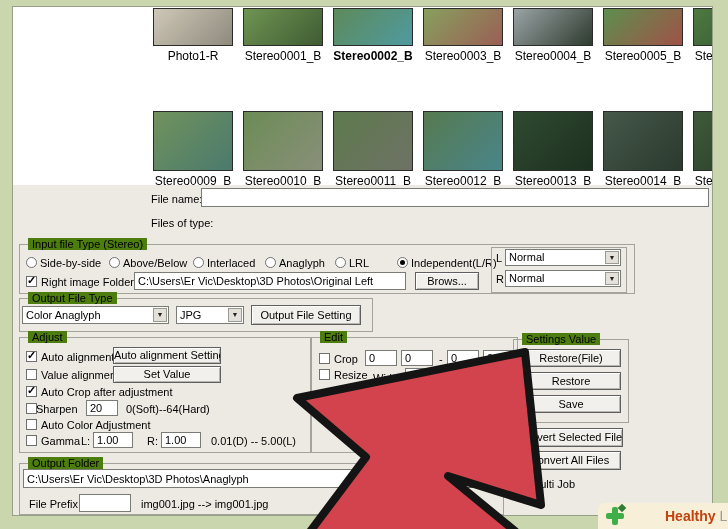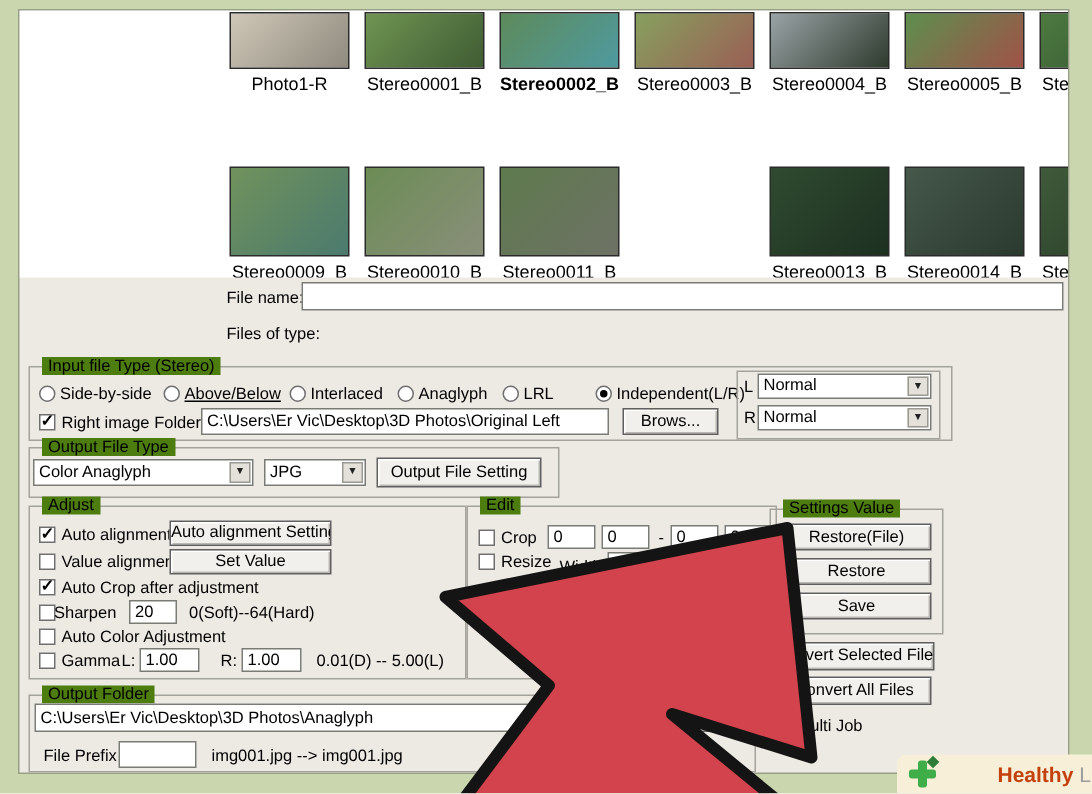--- a/index.html
+++ b/index.html
@@ -81,20 +81,24 @@
           <div class="tlabel">Stereo0009_B</div>
         </div>
         <div class="thumb" style="left: 230px; top: 104px;">
           <div class="pic" style="height: 60px; background: linear-gradient(135deg, rgb(107, 140, 85), rgb(138, 143, 122));"></div>
           <div class="tlabel">Stereo0010_B</div>
         </div>
         <div class="thumb" style="left: 320px; top: 104px;">
           <div class="pic" style="height: 60px; background: linear-gradient(135deg, rgb(93, 122, 77), rgb(110, 114, 101));"></div>
           <div class="tlabel">Stereo0011_B</div>
         </div>
+        <div class="thumb" style="left: 410px; top: 104px;">
+          <div class="pic" style="height: 60px; background: linear-gradient(135deg, rgb(86, 122, 79), rgb(73, 133, 138));"></div>
+          <div class="tlabel">Stereo0012_B</div>
+        </div>
         <div class="thumb" style="left: 500px; top: 104px;">
           <div class="pic" style="height: 60px; background: linear-gradient(135deg, rgb(47, 74, 48), rgb(29, 48, 32));"></div>
           <div class="tlabel">Stereo0013_B</div>
         </div>
         <div class="thumb" style="left: 590px; top: 104px;">
           <div class="pic" style="height: 60px; background: linear-gradient(135deg, rgb(69, 88, 74), rgb(42, 58, 46));"></div>
           <div class="tlabel">Stereo0014_B</div>
         </div>
         <div class="thumb" style="left: 680px; top: 104px;">
           <div class="pic" style="height: 60px; background: linear-gradient(135deg, rgb(63, 90, 58), rgb(38, 58, 38));"></div>
@@ -107,21 +111,21 @@
 
     <div class="lbl" style="left:138px;top:210px;">Files of type:</div>
 
     <div class="group" style="left:6px;top:237px;width:616px;height:50px;">
       <span class="gtitle">Input file Type (Stereo)</span>
     </div>
     <div id="radioRow">
         <span class="radio" style="left: 13px; top: 250px;"></span>
         <div class="lbl" style="left: 27px; top: 250px;">Side-by-side</div>
         <span class="radio" style="left: 96px; top: 250px;"></span>
-        <div class="lbl" style="left: 110px; top: 250px; text-decoration: underline;">Above/Below</div>
+        <div class="lbl" style="left: 110px; top: 250px;">Above/Below</div>
         <span class="radio" style="left: 180px; top: 250px;"></span>
         <div class="lbl" style="left: 194px; top: 250px;">Interlaced</div>
         <span class="radio" style="left: 252px; top: 250px;"></span>
         <div class="lbl" style="left: 266px; top: 250px;">Anaglyph</div>
         <span class="radio" style="left: 322px; top: 250px;"></span>
         <div class="lbl" style="left: 336px; top: 250px;">LRL</div>
         <span class="radio selected" style="left: 384px; top: 250px;"></span>
         <div class="lbl" style="left: 398px; top: 250px;">Independent(L/R)</div>
       </div>
     <span class="cb checked" style="left:13px;top:269px;"></span>

